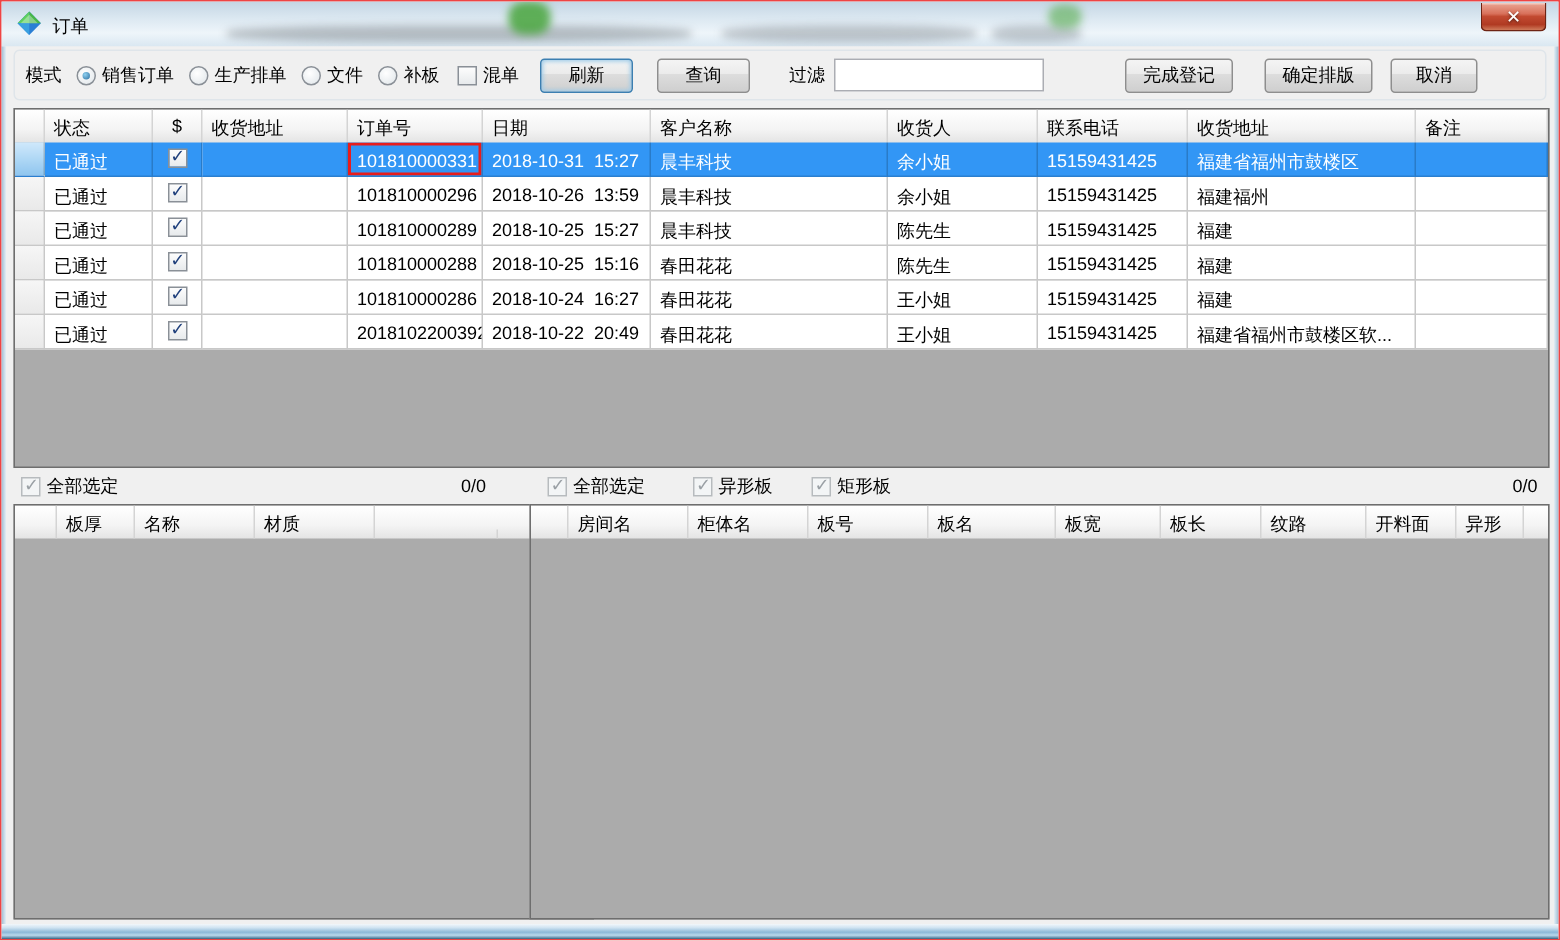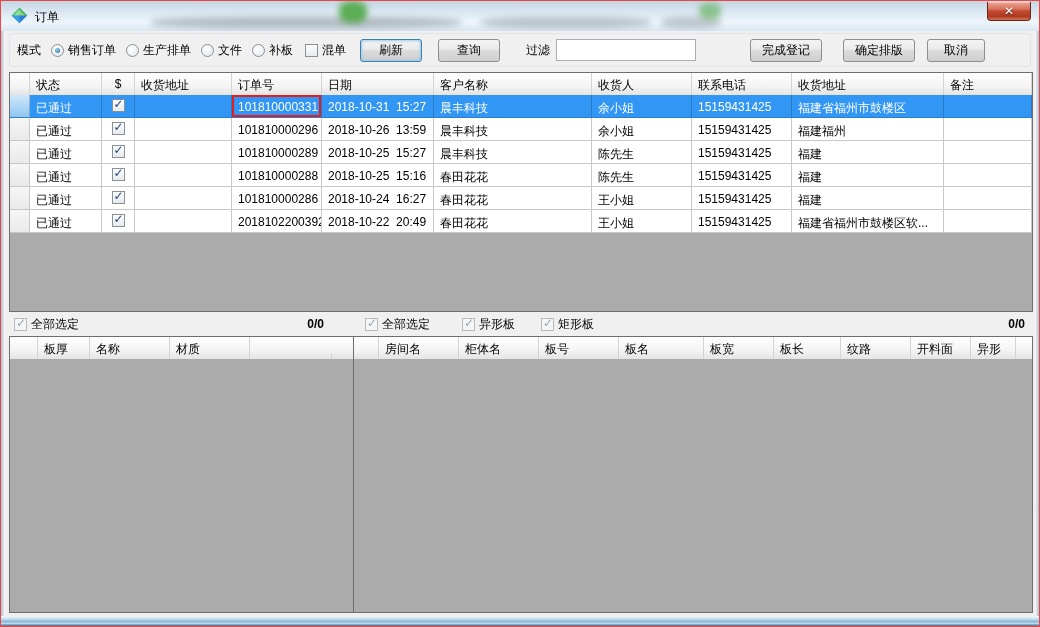--- a/index.html
+++ b/index.html
@@ -59,21 +59,21 @@
     overflow:hidden; white-space:pre; flex:none; }
   .td.selcell{ background:linear-gradient(180deg,#f6f6f6,#e9e9e9); }
   .tr.selected .td{ background:#3296f5; color:#fff; border-right-color:rgba(0,0,0,.18); border-bottom-color:#2a7fd0; }
   .tr.selected .td.selcell{ background:linear-gradient(180deg,#cfe8fb,#8fc6ef); }
   .td.checkcell,.th.checkcell{ display:flex; justify-content:center; padding-left:0; padding-top:4px; }
   .td.red-outline{ position:relative; }
   .td.red-outline::after{ content:""; position:absolute; inset:0; border:2px solid #e81c1c; pointer-events:none; }
 
   
   .strip{ position:absolute; top:283px; height:20px; display:flex; align-items:center; font-size:12px;justify-content:space-between; }
-  .count{ margin-left:auto;font-weight:bold; }
+  .count{ margin-left:auto; }
 
   
   .panel{ position:absolute; top:305px; height:277px; border:1px solid #6e6e6e;
     background:#ababab; overflow:hidden; }
   .panel .thead{ width:auto; }
 </style>
 </head>
 <body>
 
 <div class="window">

